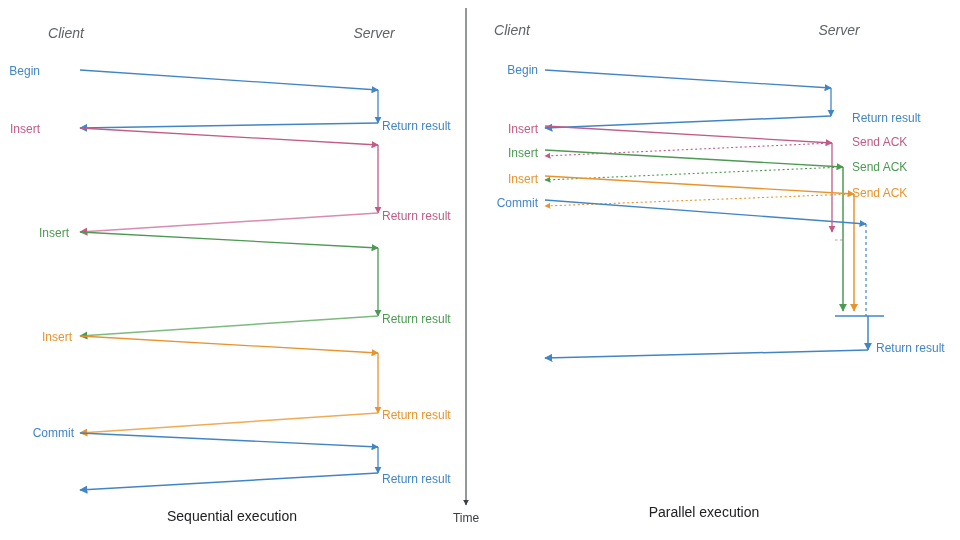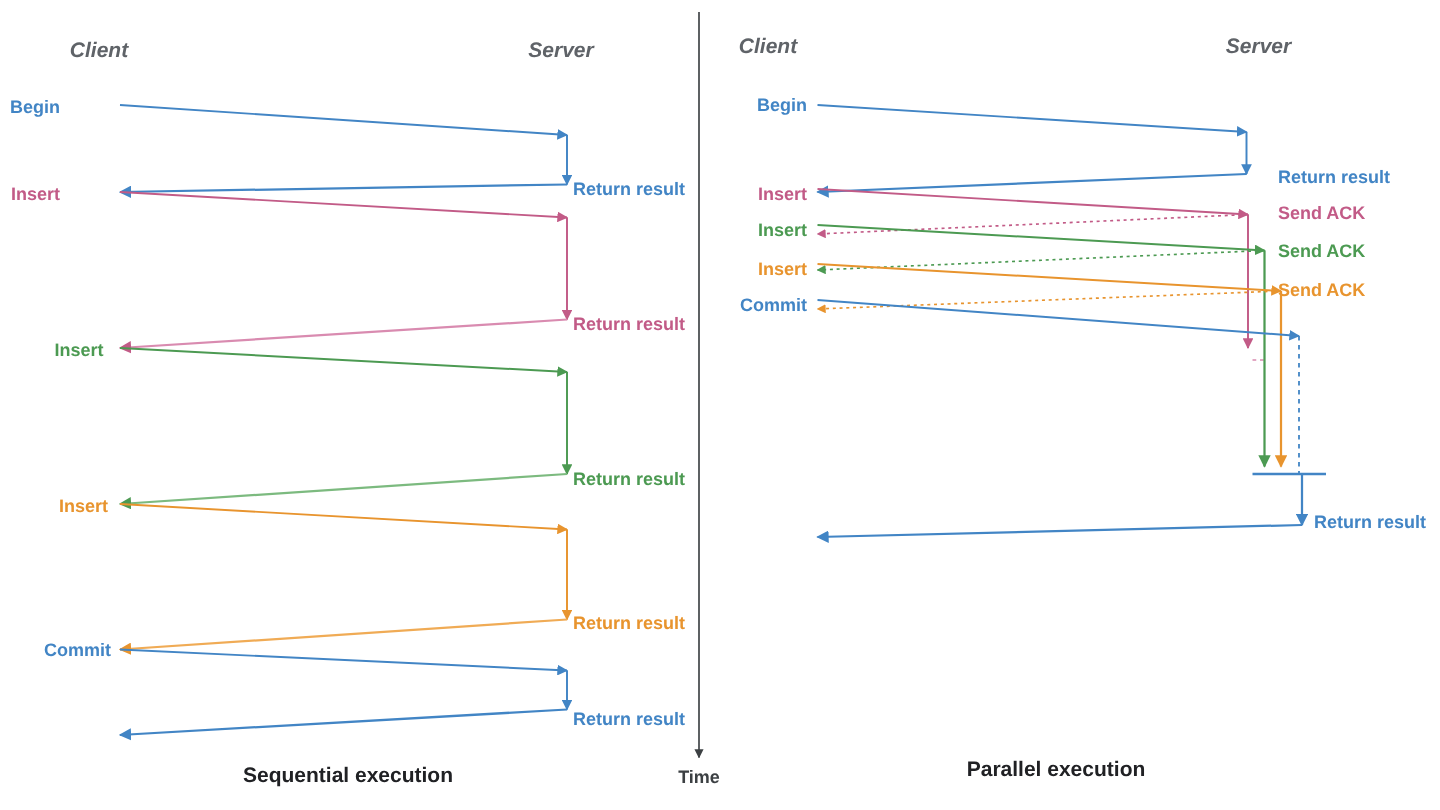--- a/index.html
+++ b/index.html
@@ -1,18 +1,18 @@
 <!DOCTYPE html>
 <html><head>
 <meta charset="utf-8">
 <style>
   html,body{margin:0;padding:0;background:#ffffff;}
   body{width:960px;height:540px;overflow:hidden;
        font-family:"Liberation Sans","DejaVu Sans",sans-serif;}
-  #stage{position:relative;width:960px;height:440px;font-weight:bold;}
+  #stage{position:relative;width:960px;height:440px;}
   svg{position:absolute;left:0;top:0;width:960px;height:540px;}
   text{font-family:"Liberation Sans","DejaVu Sans",sans-serif;}
   .role{font-size:14px;font-style:italic;fill:#5f6368;}
   .caption{font-size:14px;fill:#202124;}
   .axis-label{font-size:12px;fill:#3c4043;}
   .msg{font-size:12px;}
 </style>
 </head>
 <body>
 

